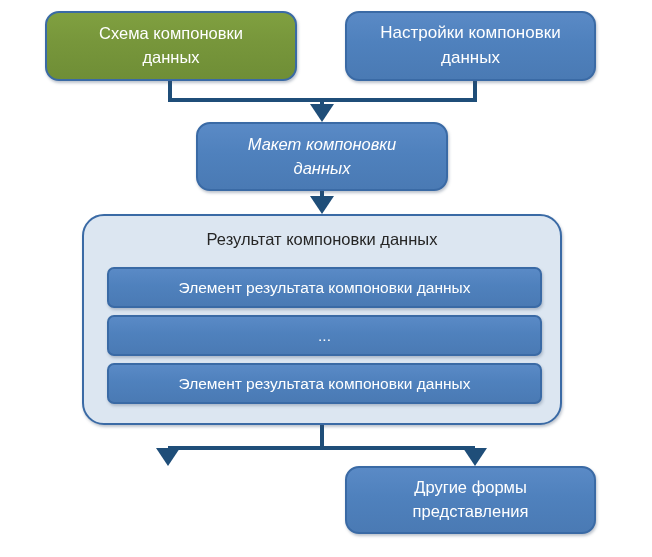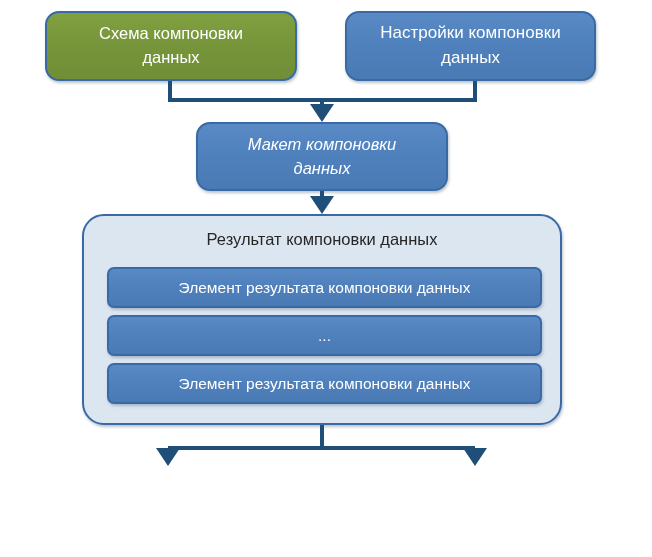--- a/index.html
+++ b/index.html
@@ -182,14 +182,18 @@
     </div>
     <div class="item-box" id="item-1">
       <span>...</span>
     </div>
     <div class="item-box" id="item-2">
       <span>Элемент результата компоновки данных</span>
     </div>
   </div>
 
 
+  <div class="node" id="node-otherforms">
+    <span class="node-text">Другие формы
+представления</span>
+  </div>
 
 </div>
 
 </body></html>

